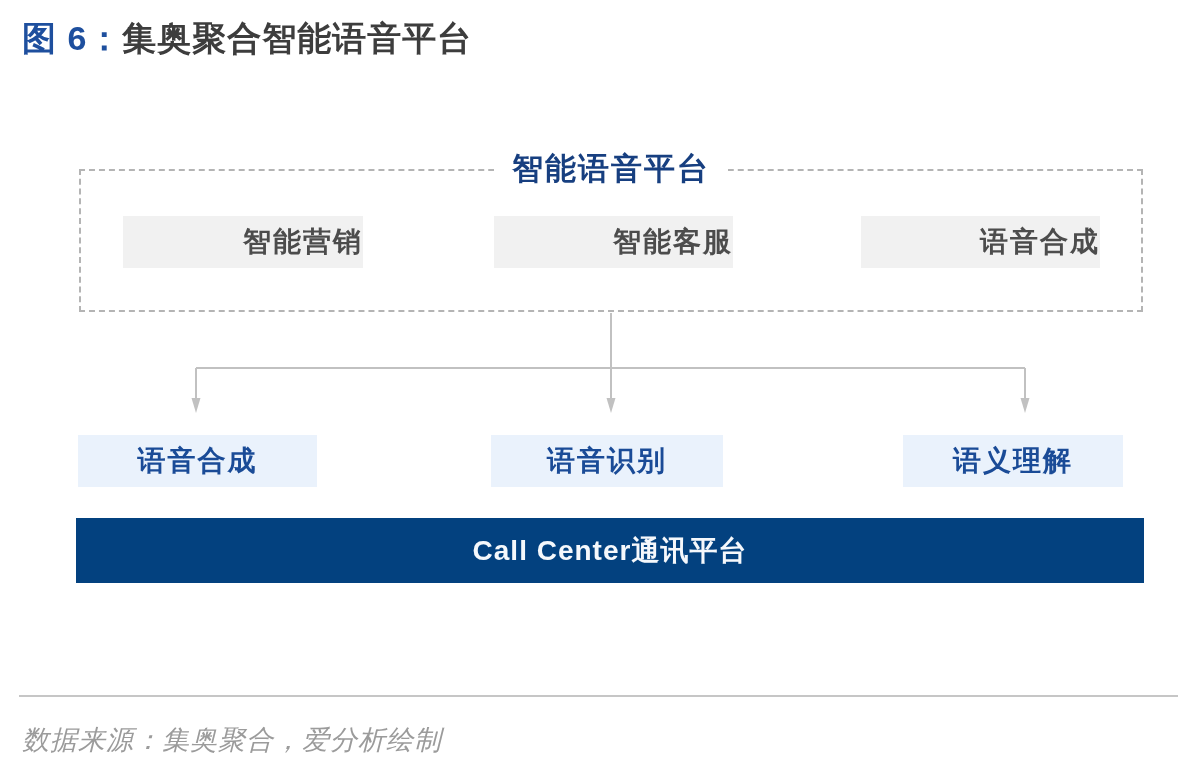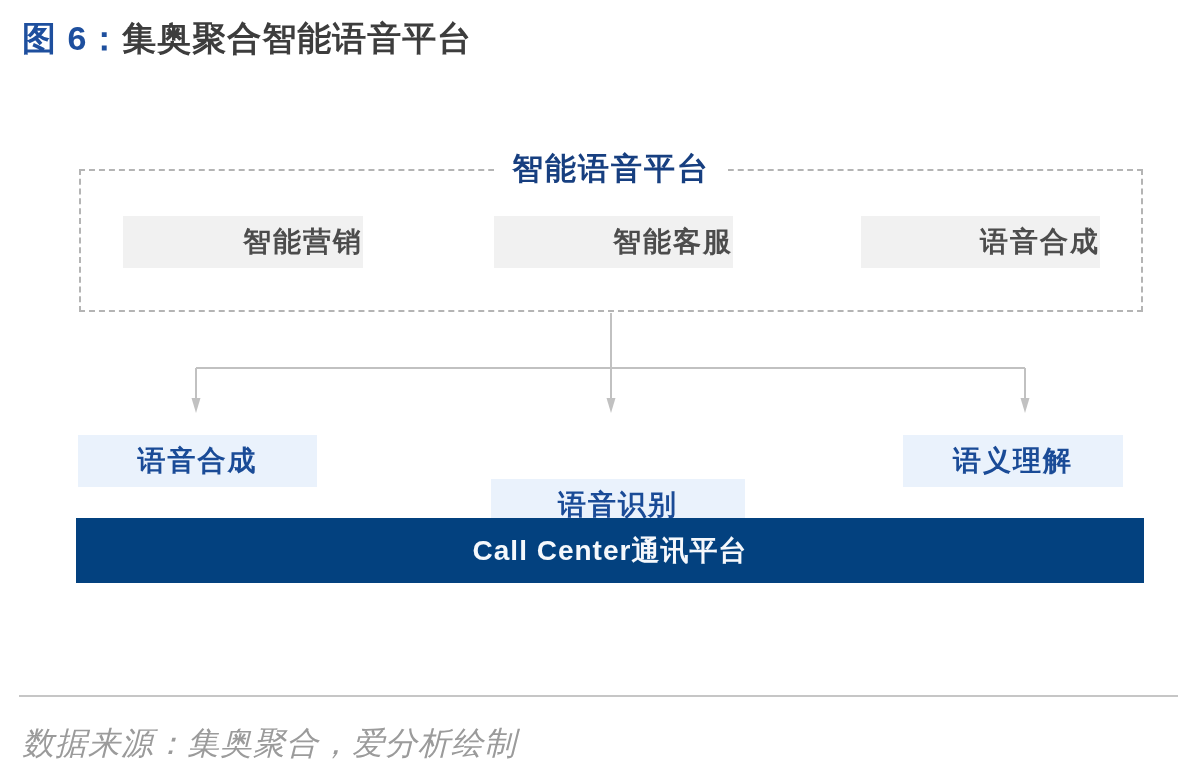--- a/index.html
+++ b/index.html
@@ -50,42 +50,42 @@
   }
 
   
   .cap-box {
     position: absolute; top: 435px; height: 52px;
     background: #eaf2fc; color: #1a4b97;
     font-size: 28px; font-weight: bold; letter-spacing: 2px;
     line-height: 52px; text-align: center;
   }
   .cap-1 { left: 78px;  width: 239px; }
-  .cap-2 { left: 491px; width: 254px; margin-top: 44px; }
+  .cap-2 { left: 491px; width: 232px; }
   .cap-3 { left: 903px; width: 220px; }
 
   
   .foundation-bar {
     position: absolute; left: 76px; top: 518px;
     width: 1068px; height: 65px;
     background: #03417f; color: #f5f8fc;
     font-size: 28px; font-weight: bold; letter-spacing: 1px;
     line-height: 65px; text-align: center;
   }
 
   
   .divider {
     position: absolute; left: 19px; top: 695px;
     width: 1159px; height: 2px;
     background: #c6c6c6; border: none;
   }
   .source {
     position: absolute; left: 22px; top: 722px;
     font-family: "Liberation Serif", "DejaVu Serif", serif;
-    font-size: 32px; font-style: italic; letter-spacing: 1px;
+    font-size: 27px; font-style: italic; letter-spacing: 1px;
     color: #9b9b9b; white-space: nowrap;
   }
 </style>
 </head>
 <body>
 
 <div class="page">
 
   <h1 class="fig-title"><span class="fig-label">图 6：</span><span>集奥聚合智能语音平台</span></h1>
 

